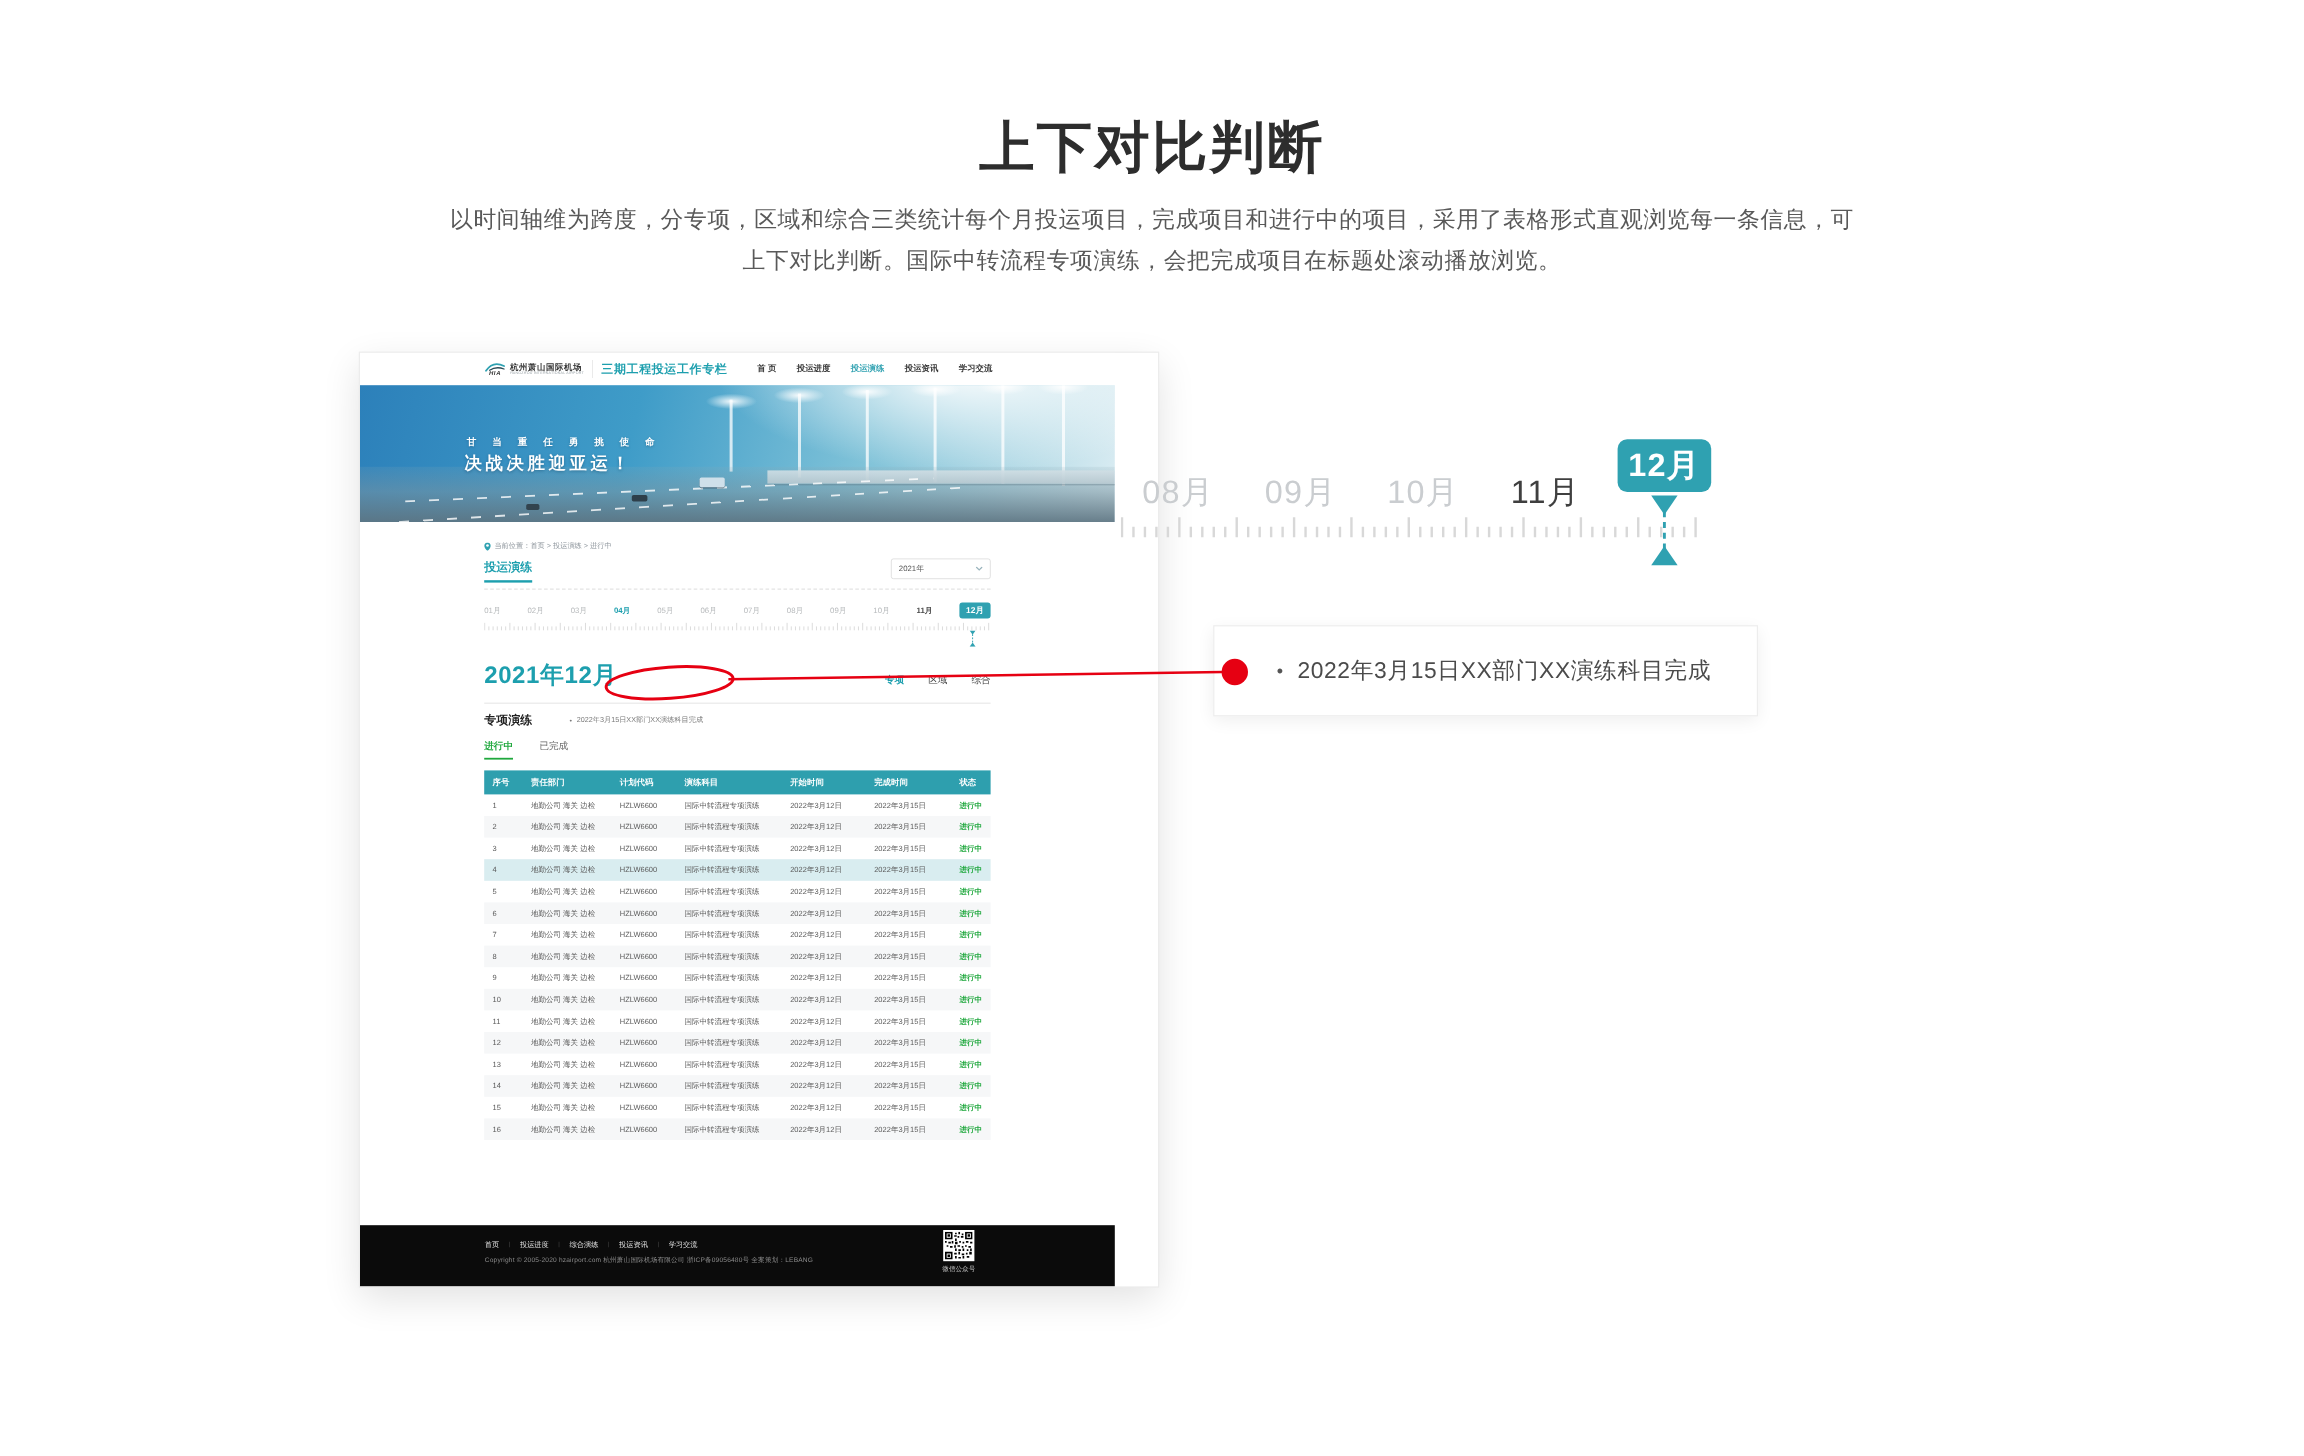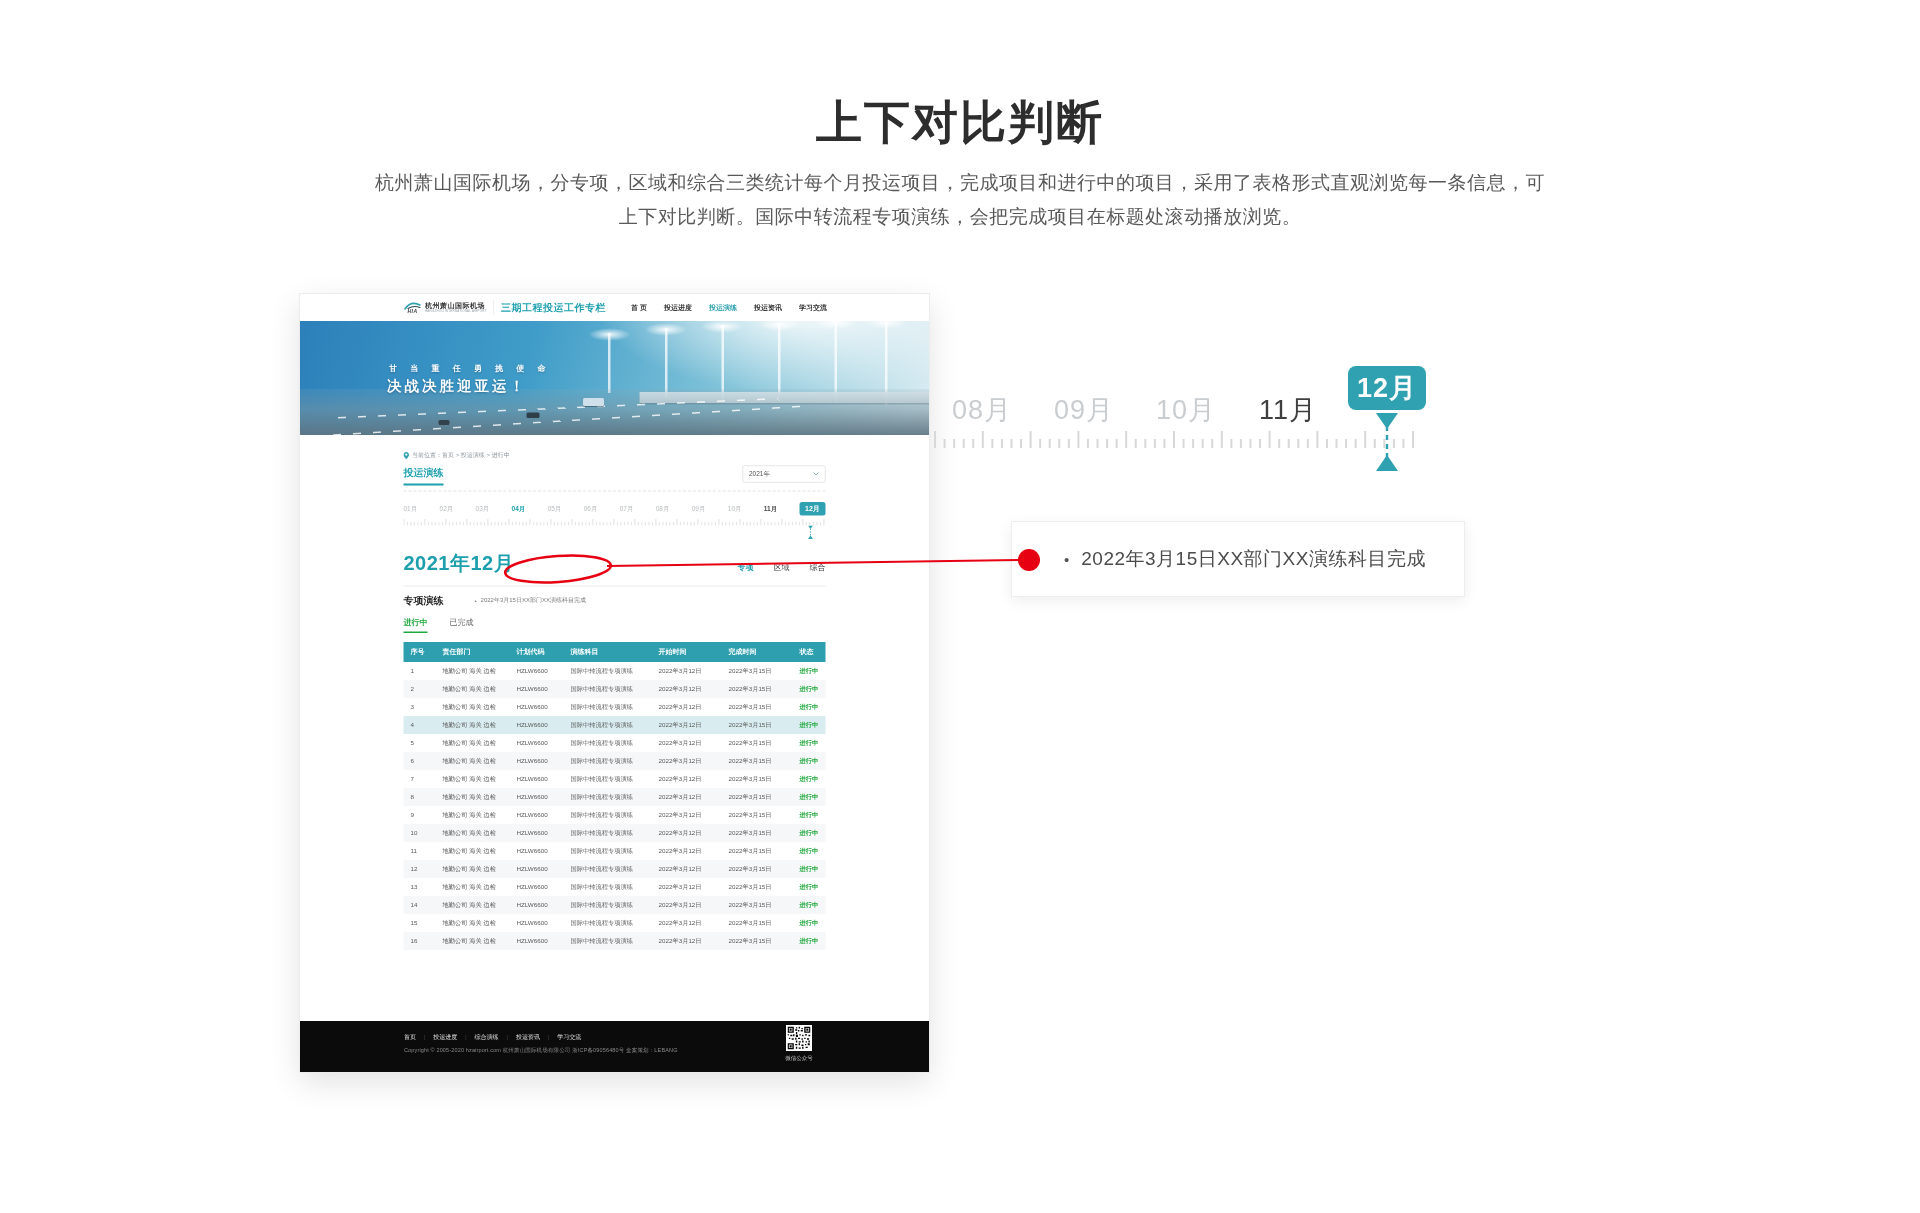--- a/index.html
+++ b/index.html
@@ -8,21 +8,21 @@
 
   
   .title{position:absolute;top:92px;left:0;width:100%;text-align:center;margin:0;
          font-size:46px;font-weight:700;color:#2d2d2d;letter-spacing:2px;}
   .desc{position:absolute;left:0;width:100%;text-align:center;margin:0;
         font-size:19px;color:#595959;letter-spacing:.5px;}
   .desc.l1{top:170px}.desc.l2{top:204px}
 
   
   .shot{position:absolute;left:300px;top:294px;width:629px;height:778px;background:#fff;
-        box-shadow:0 0 0 1px #ececec,0 10px 30px rgba(0,0,0,.12);overflow:hidden;}
+        box-shadow:0 0 0 1px #ececec,0 10px 30px rgba(0,0,0,.12);overflow:hidden;padding-left:36px;}
   .site{position:absolute;left:0;top:0;width:1258px;height:1556px;background:#fff;
         transform:scale(.5);transform-origin:0 0;}
 
   .s-header{position:absolute;top:0;left:0;width:100%;height:54px;background:#fff;box-sizing:border-box;}
   .s-header-inner{display:flex;align-items:center;justify-content:space-between;height:100%;
                   padding:0 204px 0 208px;box-sizing:border-box;}
   .logo-group{display:flex;align-items:center;}
   .logo-mark{display:flex;flex-direction:column;align-items:center;line-height:1;}
   .logo-hia{font-size:10px;font-weight:700;font-style:italic;color:#3a3a3a;margin-top:-3px;letter-spacing:1px;}
   .logo-text{margin-left:8px;line-height:1.1;}
@@ -116,21 +116,21 @@
   .callout .txt{font-size:19px;color:#4b4b4b;letter-spacing:.5px;}
 
   .overlay{position:absolute;left:0;top:0;width:1920px;height:1213px;pointer-events:none;z-index:20;}
 </style>
 </head>
 <body>
 
 <div class="page">
 
   <h1 class="title">上下对比判断</h1>
-  <p class="desc l1">杭州萧山国际机场，分专项，区域和综合三类统计每个月投运项目，完成项目和进行中的项目，采用了表格形式直观浏览每一条信息，可</p>
+  <p class="desc l1">以时间轴维为跨度，分专项，区域和综合三类统计每个月投运项目，完成项目和进行中的项目，采用了表格形式直观浏览每一条信息，可</p>
   <p class="desc l2">上下对比判断。国际中转流程专项演练，会把完成项目在标题处滚动播放浏览。</p>
 
   <div class="shot">
     <div class="site">
 
       <div class="s-header">
         <div class="s-header-inner">
           <div class="logo-group">
             <div class="logo-mark">
               <svg width="34" height="18" viewBox="0 0 34 18">

